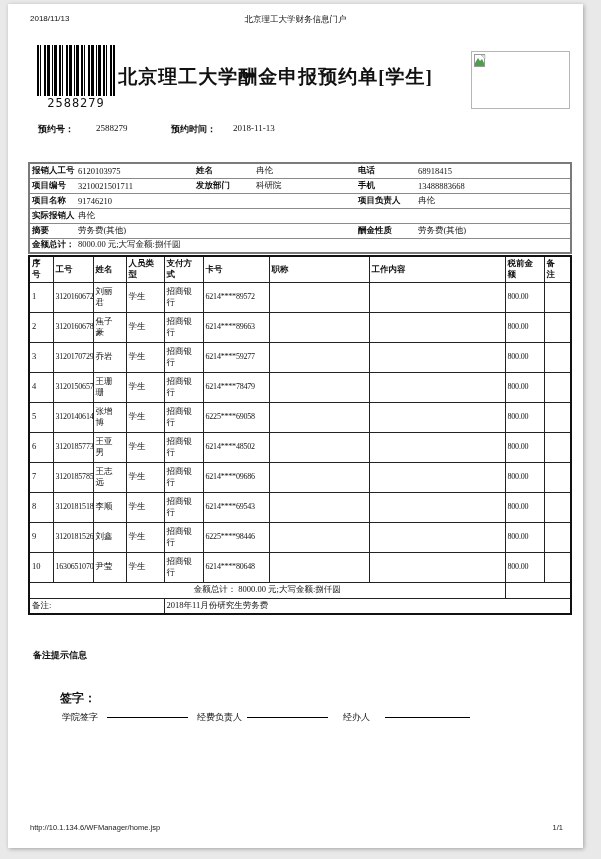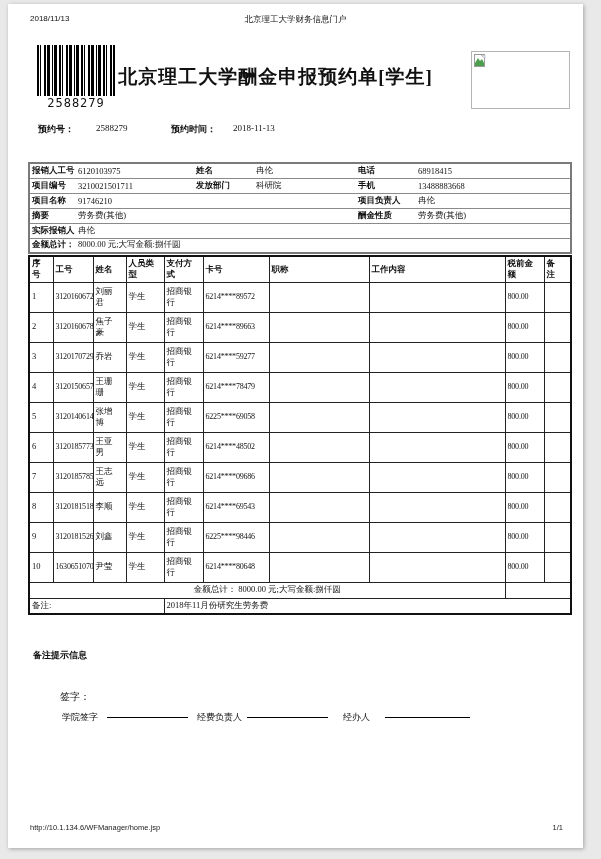--- a/index.html
+++ b/index.html
@@ -33,21 +33,21 @@
 
   .main-table { border:2px solid #111; margin-top:1px; }
   .main-table th, .main-table td { border:1px solid #222; font-size:8.5px; padding:1px 2px; vertical-align:middle; text-align:left; white-space:pre-line; line-height:1.3; overflow:hidden; }
   .main-table th { font-weight:bold; height:26px; }
   .main-table td.datacell { height:30px; }
   .main-table .num { white-space:nowrap; font-size:8px; letter-spacing:-0.2px; }
   .main-table .total-cell { text-align:center; font-weight:normal; height:16px; white-space:nowrap; }
   .main-table .remark-cell { height:16px; white-space:nowrap; }
 
   .notes-hint { position:absolute; left:25px; top:645px; font-size:9px; font-weight:bold;font-family:Liberation Serif, serif; }
-  .sign-label { position:absolute; left:52px; top:686px; font-size:10px; font-weight:normal;text-align:center; }
+  .sign-label { position:absolute; left:52px; top:686px; font-size:12px; font-weight:bold;text-align:center; }
   .sig-item-label { position:absolute; top:707px; font-size:9px; font-weight:normal; }
   .sig-line { position:absolute; top:700px; height:14px; border-bottom:1px solid #000; }
 
   .print-url { position:absolute; left:22px; top:819px; font-family:"Liberation Sans","DejaVu Sans",sans-serif; font-size:7.5px; color:#222; }
   .print-page { position:absolute; right:20px; top:819px; font-family:"Liberation Sans","DejaVu Sans",sans-serif; font-size:7.5px; color:#222; }
 </style>
 </head>
 <body>
 
 <div class="page">
@@ -105,28 +105,28 @@
         <td class="lbl">手机</td>
         <td>13488883668</td>
       </tr>
       <tr>
         <td class="lbl">项目名称</td>
         <td colspan="3">91746210</td>
         <td class="lbl">项目负责人</td>
         <td>冉伦</td>
       </tr>
       <tr>
+        <td class="lbl">实际报销人</td>
+        <td colspan="5">冉伦</td>
+      </tr>
+      <tr>
         <td class="lbl">摘要</td>
         <td colspan="3">劳务费(其他)</td>
         <td class="lbl">酬金性质</td>
         <td>劳务费(其他)</td>
-      </tr>
-      <tr>
-        <td class="lbl">实际报销人</td>
-        <td colspan="5">冉伦</td>
       </tr>
       <tr>
         <td class="lbl">金额总计：</td>
         <td colspan="5">8000.00 元;大写金额:捌仟圆</td>
       </tr>
     </tbody>
       </table>
 
     <table class="main-table">
       <colgroup>

